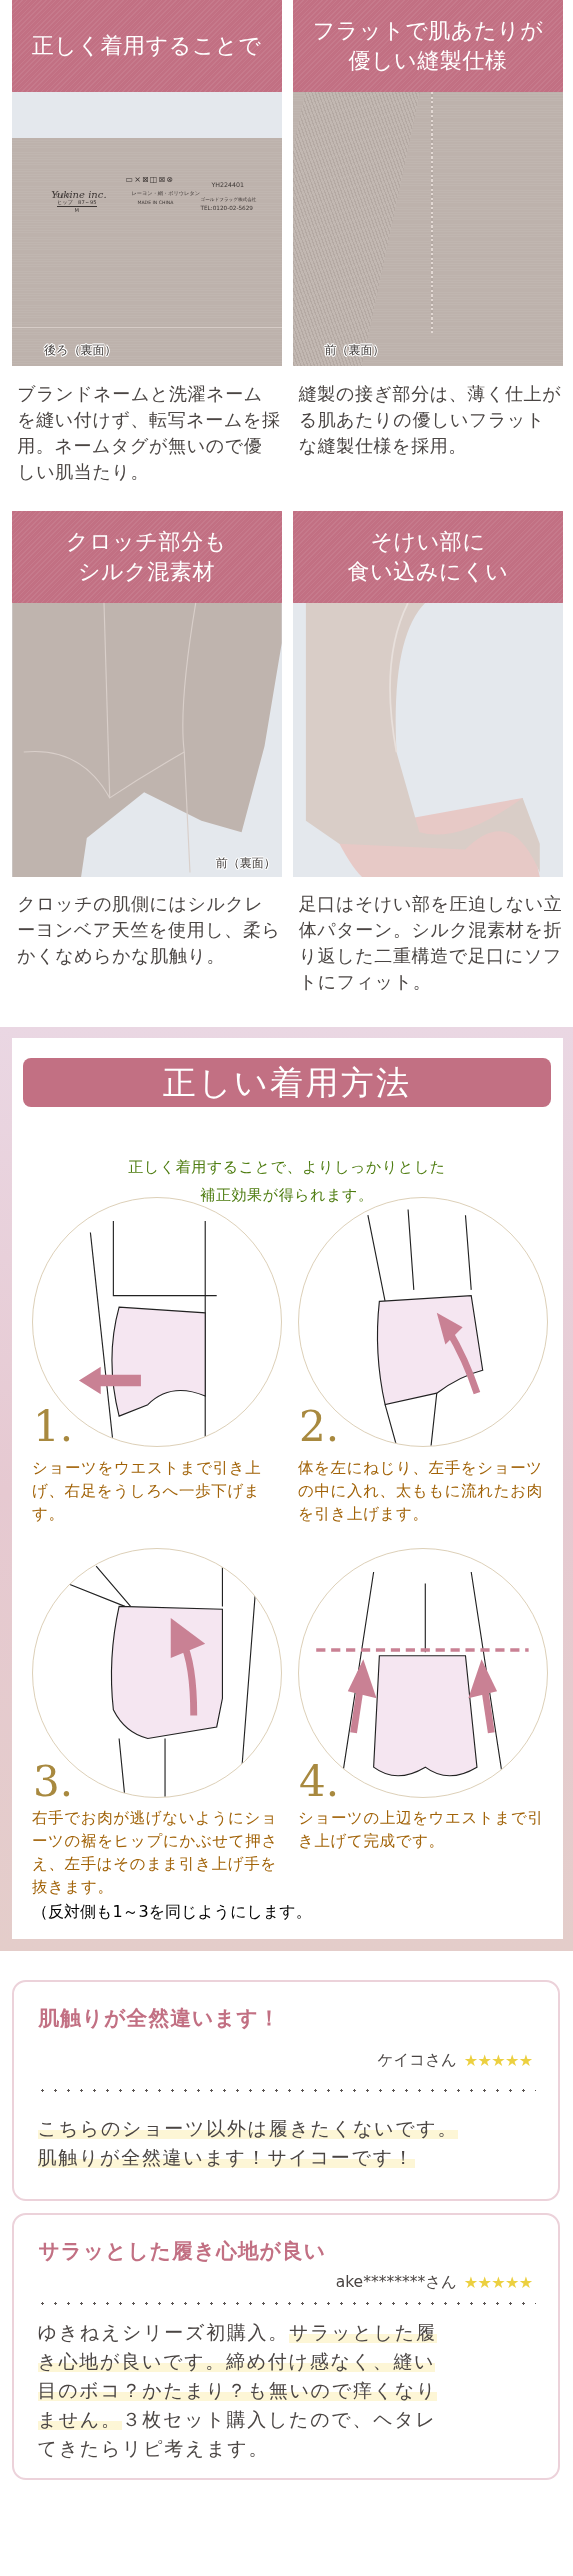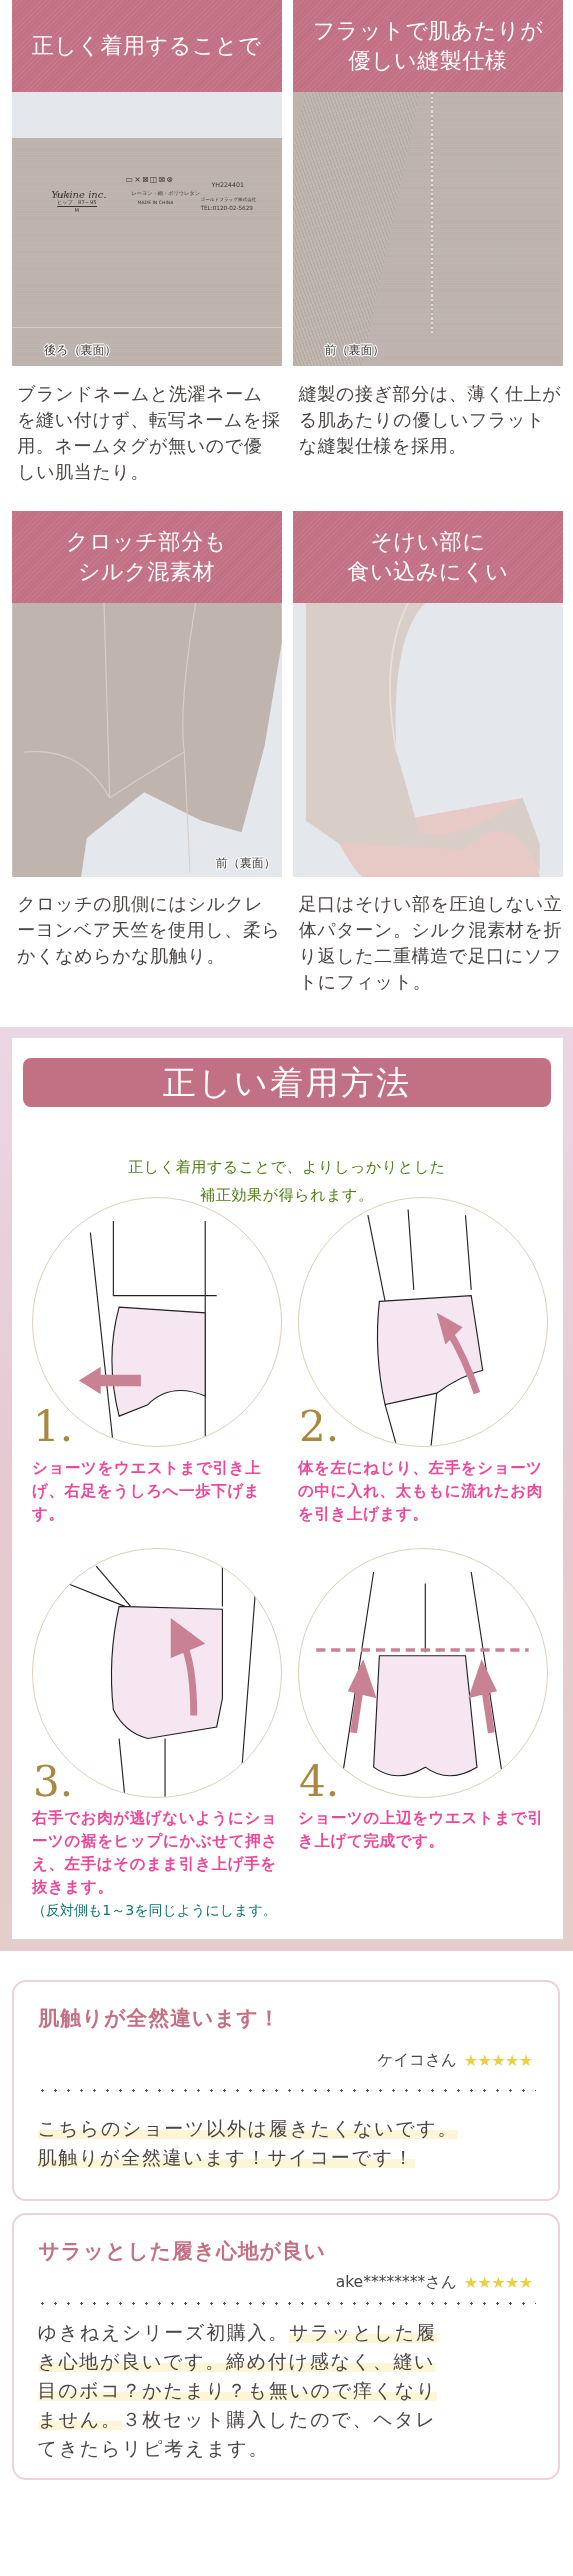--- a/index.html
+++ b/index.html
@@ -29,22 +29,22 @@
   .howto-bg { position:absolute; left:0; top:1027px; width:574px; height:924px;
     background:linear-gradient(180deg,#ead7e3 0%,#e6c9d1 50%,#e4cdca 100%); }
   .howto-box { position:absolute; left:11.5px; top:1038px; width:551px; height:901px; background:#fff; }
   .howto-title { position:absolute; left:23px; top:1058px; width:528px; height:49px; background:#c27083;
     color:#fff; font-family:"DejaVu Serif","Liberation Serif",serif; font-size:33px; line-height:49px;
     text-align:center; letter-spacing:2.3px;border-radius:8px; }
   .howto-sub { position:absolute; left:23px; top:1126px; width:528px; text-align:center;
     font-size:15px; line-height:27.5px; color:#4d7c0f; letter-spacing:0.6px; white-space:pre-line;margin-top:28px; }
   .step-oval { position:absolute; width:248px; height:248px; border-radius:50%; border:1.1px solid #ddd0b8; background:#fff; overflow:hidden; }
   .step-num { position:absolute; font-family:"DejaVu Serif","Liberation Serif",serif; font-size:42px; color:#a8893f; line-height:1; }
-  .step-text { position:absolute; width:247px; font-size:15.5px; line-height:23px; color:#ec4899; letter-spacing:0.6px;font-weight:bold; }
-  .step-note { position:absolute; font-size:14px; color:#0f766e; }
+  .step-text { position:absolute; width:247px; font-size:15.5px; line-height:23px; color:#a16207; letter-spacing:0.6px; }
+  .step-note { position:absolute; font-size:16px; color:#000000; }
 
   
   .card { position:absolute; left:11.5px; width:548px; border-radius:14px; background:#fff;
     border:2.3px solid #ecd2da; box-sizing:border-box; }
   .card-title { position:absolute; left:25px; font-size:20.7px; font-weight:bold; color:#c27083; letter-spacing:1.1px; }
   .card-meta { position:absolute; right:25px; font-size:15.5px; color:#4a4543; display:flex; align-items:center; gap:6.9px; }
   .stars { color:#ecd040; font-size:16px; letter-spacing:-0.6px; }
   .dots { position:absolute; left:22px; right:22px; height:3.4px;
     background-image:radial-gradient(circle, #5a5452 1.3px, transparent 1.5px);
     background-size:13px 3.4px; background-repeat:repeat-x; }

